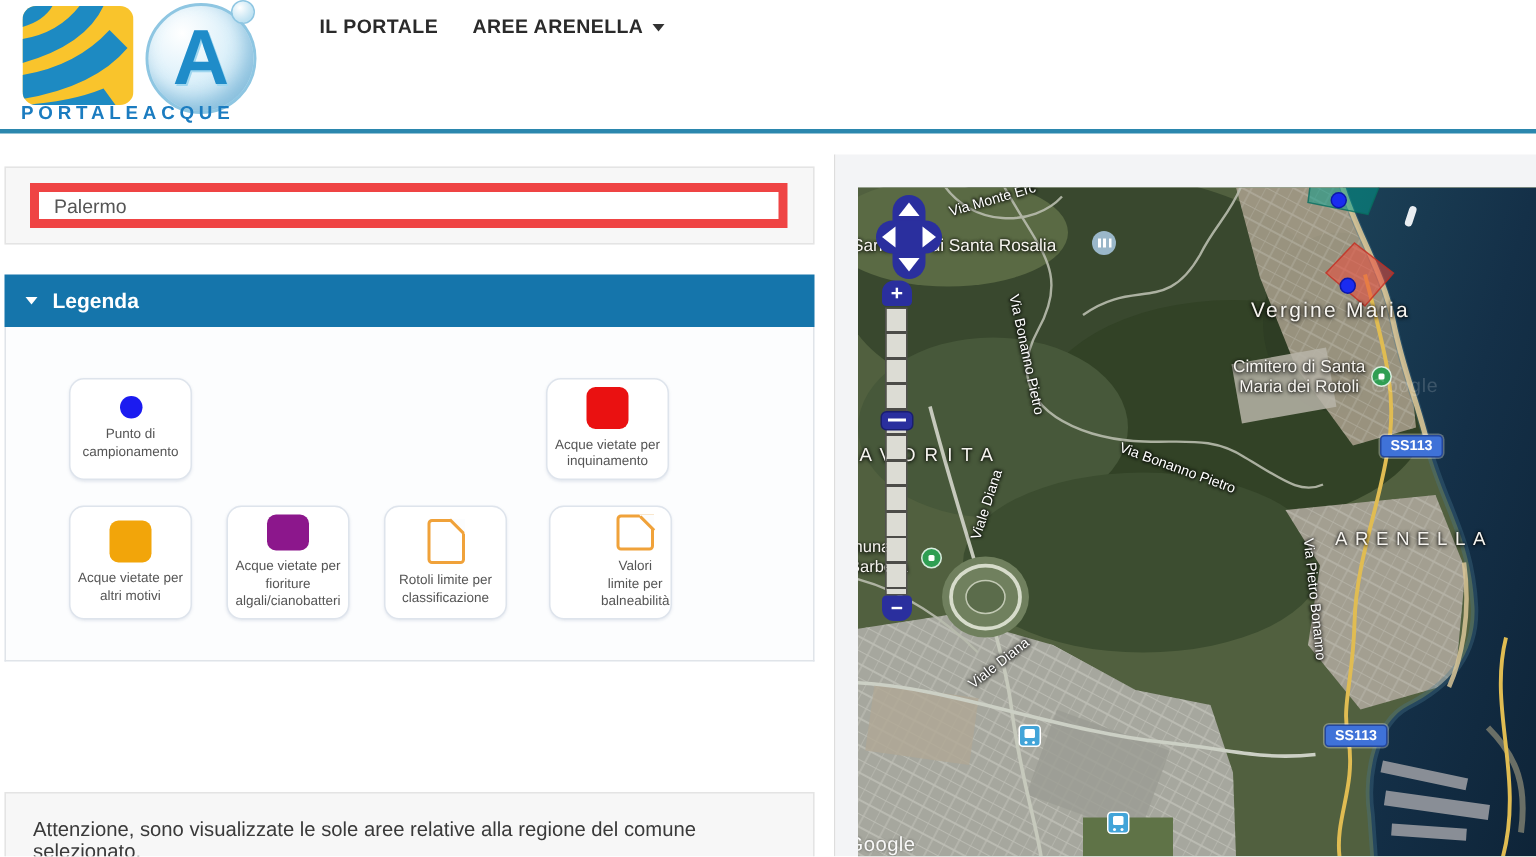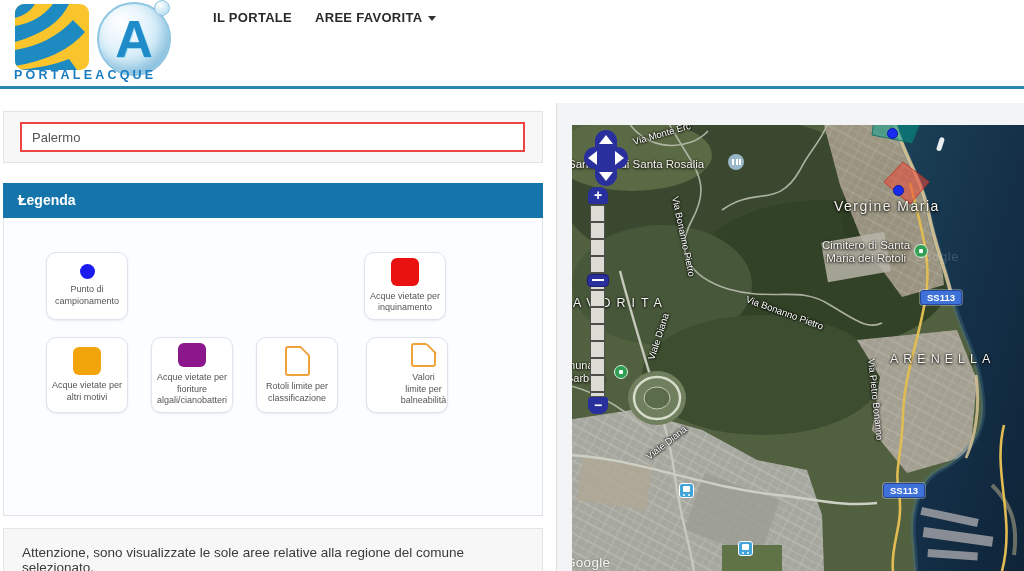--- a/index.html
+++ b/index.html
@@ -25,27 +25,27 @@
           letter-spacing:.3px;text-decoration:none;cursor:pointer;white-space:nowrap;}
   #navPortale{left:213px;}
   #navAree{left:315px;}
   .nav-caret{display:inline-block;width:0;height:0;margin-left:6px;margin-bottom:1px;
           border-left:4px solid transparent;border-right:4px solid transparent;border-top:5px solid #333;}
 
   
   .lpanel{position:absolute;left:3px;width:540px;box-sizing:border-box;}
   .search-panel{top:111px;height:52px;background:#f7f7f7;border:1px solid #e4e4e4;}
   .search-input{position:absolute;left:16px;top:10px;width:505px;height:30px;box-sizing:border-box;
-          border:2px solid #ef4444;background:#fff;padding:0 10px;font-size:13px;color:#555;
+          border:6px solid #ef4444;background:#fff;padding:0 10px;font-size:13px;color:#555;
           font-family:"Liberation Sans",sans-serif;outline:none;}
   .legend-header{top:183px;height:35px;background:#1575ab;color:#fff;font-size:14px;
-          font-weight:bold;line-height:35px;padding-left:15px;cursor:pointer;}
+          font-weight:bold;line-height:35px;padding-left:32px;cursor:pointer;}
   .lg-caret{position:absolute;left:14px;top:15px;width:0;height:0;
           border-left:4px solid transparent;border-right:4px solid transparent;border-top:5px solid #fff;}
-  .legend-body{top:218px;height:298px;background:#fcfdfe;border:1px solid #e0e4e9;border-top:none;}
+  .legend-body{top:218px;height:223px;background:#fcfdfe;border:1px solid #e0e4e9;border-top:none;}
   .card{position:absolute;width:82px;background:#fff;border:1px solid #dee4ec;border-radius:10px;
           box-shadow:0 1px 2px rgba(120,140,170,.18);display:flex;flex-direction:column;
           align-items:center;justify-content:center;gap:5px;padding:5px 3px;box-sizing:border-box;
           text-align:center;color:#555;font-size:9px;line-height:1.3;cursor:pointer;}
   .row1{top:34px;height:68px;} .row2{top:119px;height:76px;}
   .c1{left:42px;} .c2{left:147px;} .c3r1{left:360px;}
   .c3{left:252px;} .c4{left:362px;padding-left:36px;}
   .ic-dot{width:15px;height:15px;border-radius:50%;background:#1b1bf0;}
   .ic-sq{width:28px;height:28px;border-radius:6px;}
   .sq-g{background:#1f8e1f;} .sq-r{background:#ea1111;} .sq-o{background:#f2a50a;} .sq-p{background:#8c178c;}
@@ -147,21 +147,21 @@
           <path d="M0 66 Q32 64 54 55 L62 66 Z" fill="#1d8ac2"></path>
         </g>
       </svg>
       <div class="bubble">
         <span class="bigA">A</span>
       </div>
       <i class="bub-s"></i>
       <div class="logo-text">PORTALEACQUE</div>
     </div>
     <a class="nav-link" id="navPortale">IL PORTALE</a>
-    <a class="nav-link" id="navAree"><span>AREE FAVORITA</span><i class="nav-caret"></i></a>
+    <a class="nav-link" id="navAree"><span>AREE ARENELLA</span><i class="nav-caret"></i></a>
   </div>
 
   <div class="lpanel search-panel">
     <input class="search-input" type="text" value="Palermo" style="">
   </div>
 
   <div class="lpanel legend-header">
     <i class="lg-caret"></i>
     <span>Legenda</span>
   </div>

